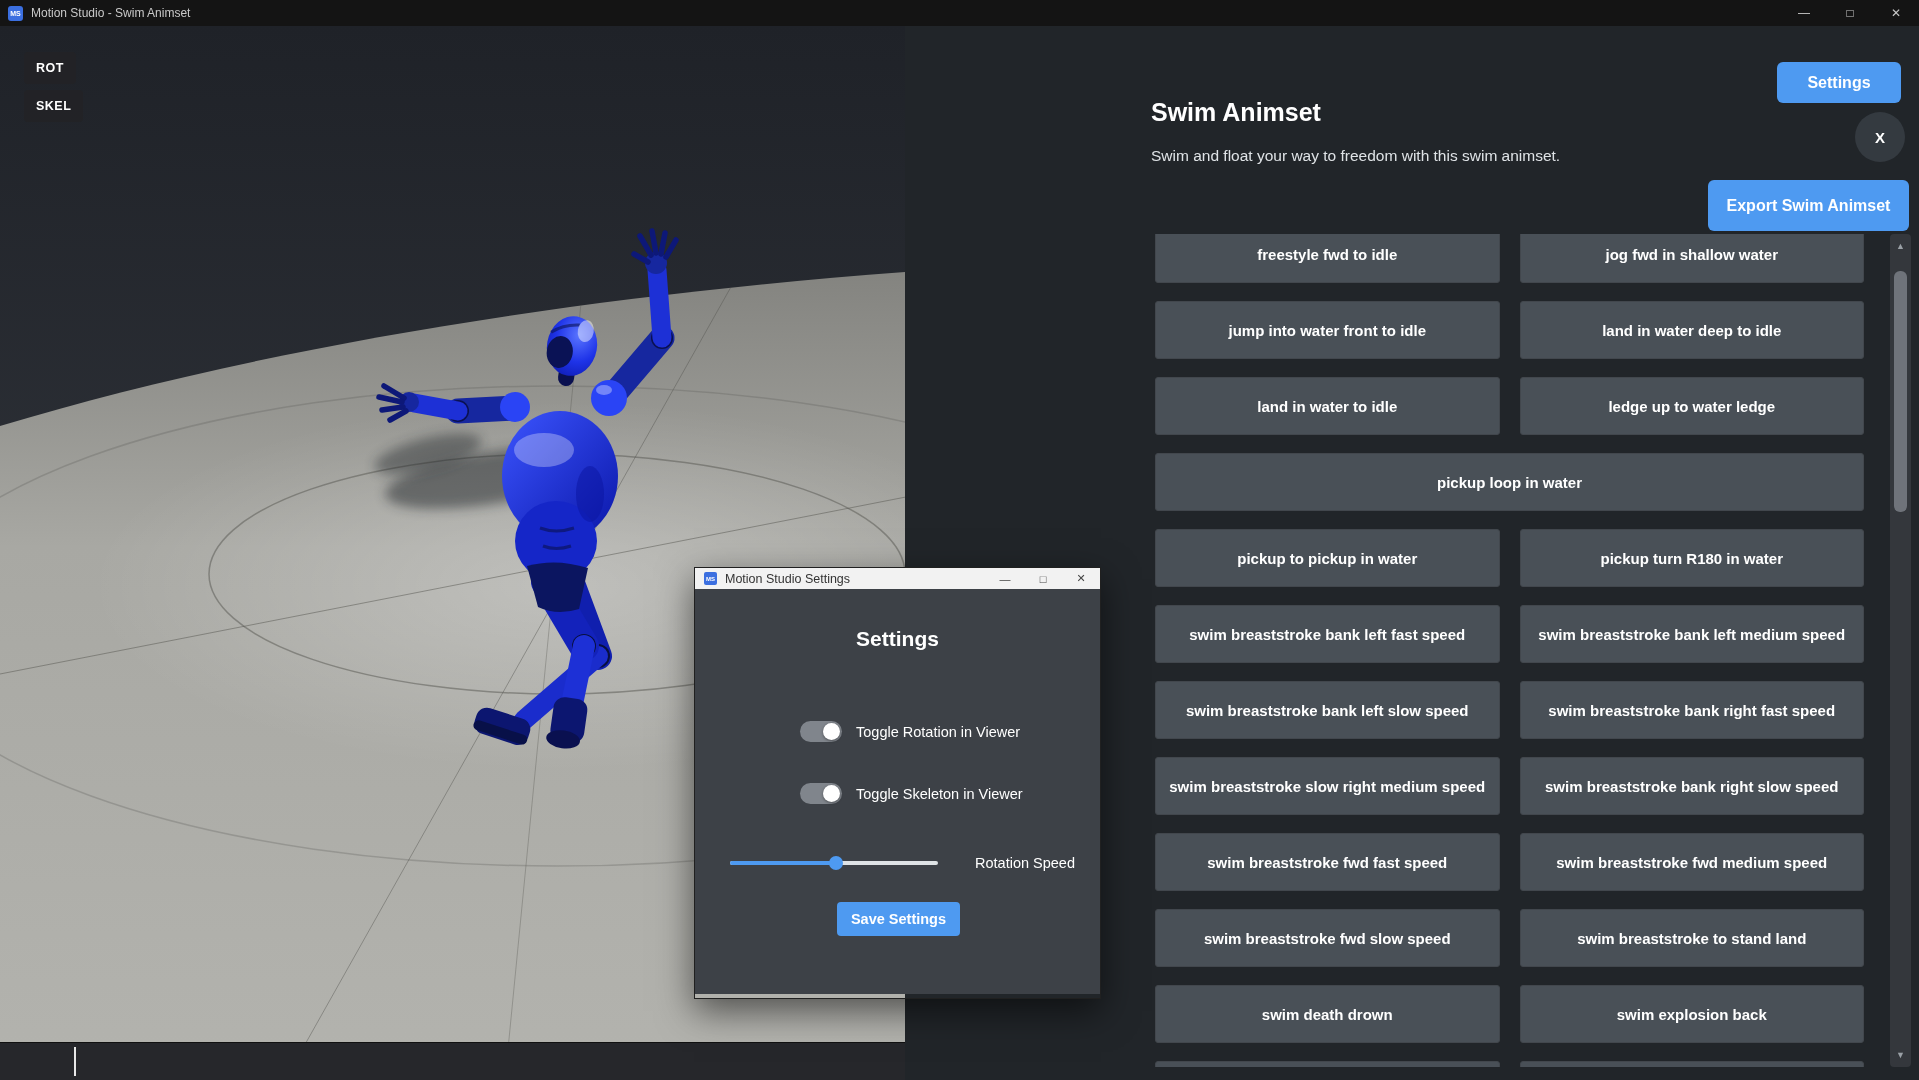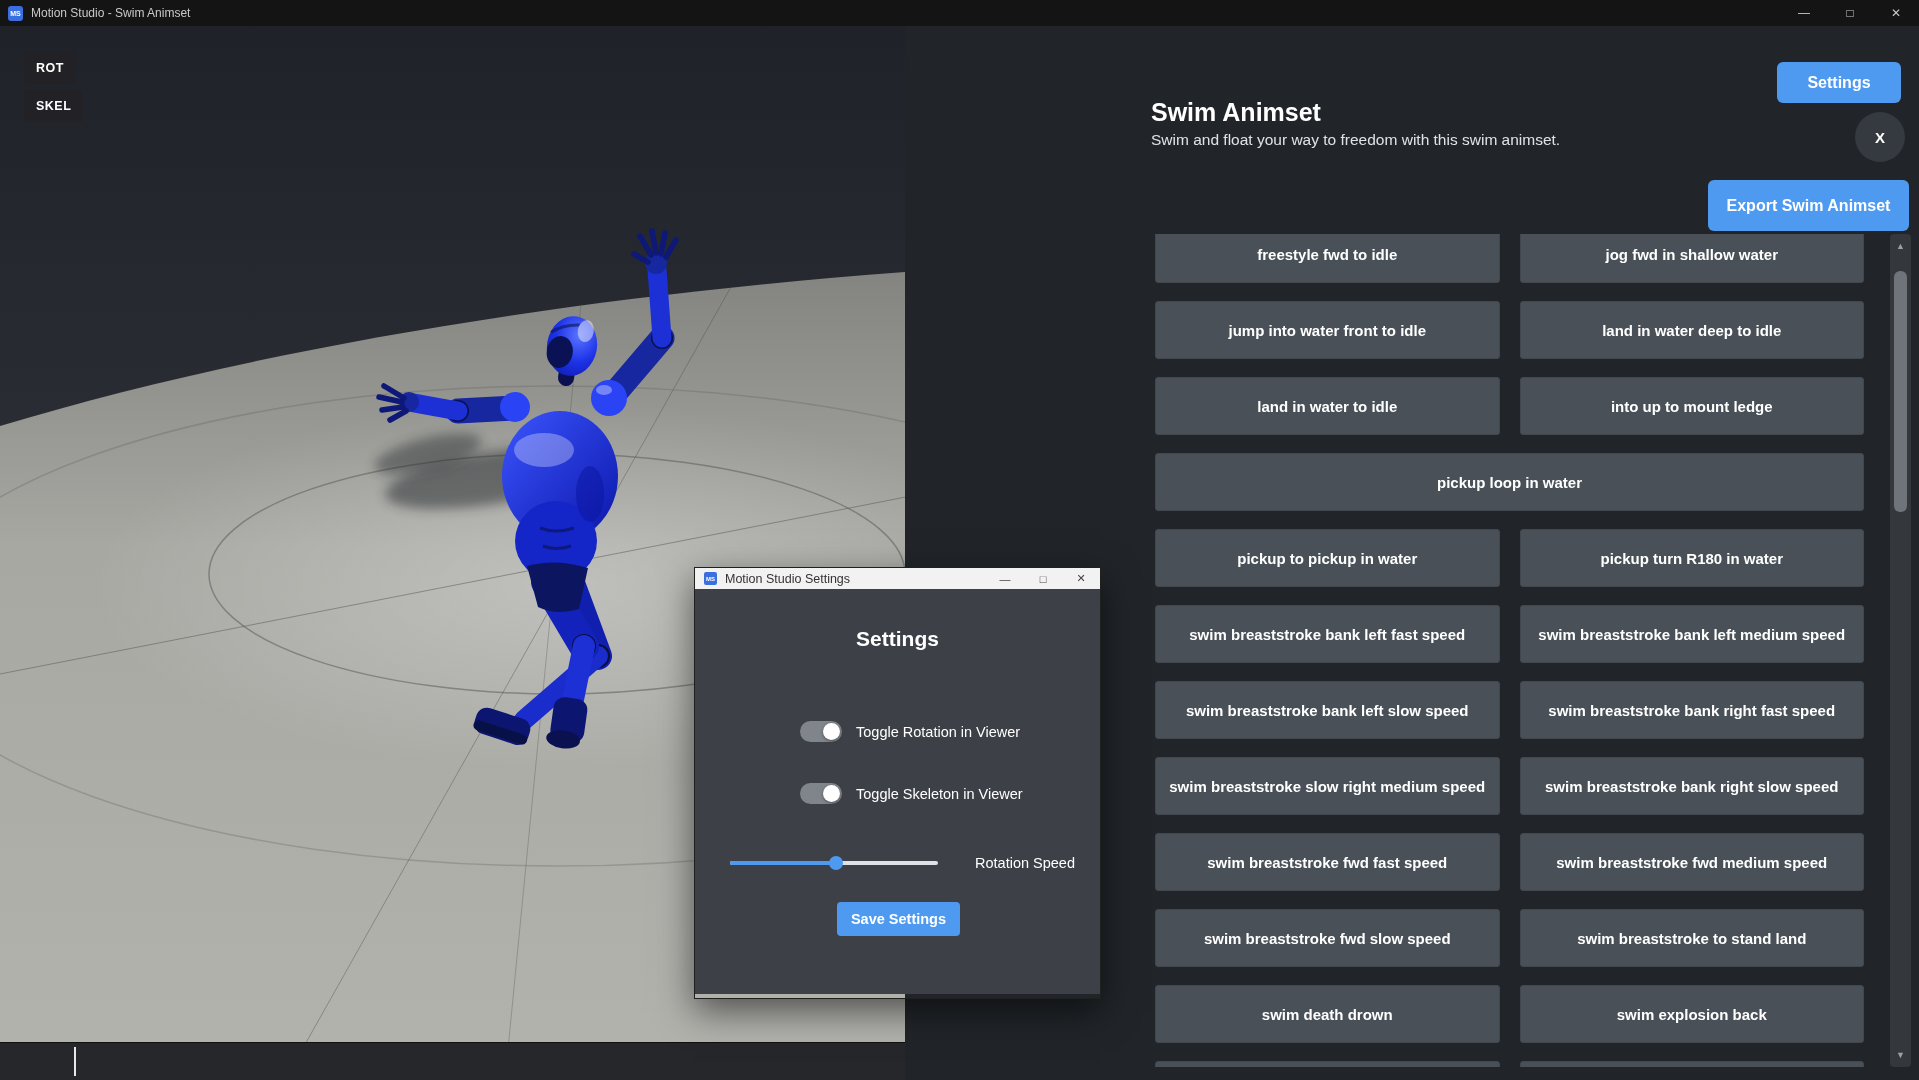--- a/index.html
+++ b/index.html
@@ -34,21 +34,21 @@
           font-size:11px;font-weight:bold;cursor:pointer;display:flex;align-items:center;justify-content:center;
           font-family:"DejaVu Sans Mono",monospace;}
 
   
   .panel{position:absolute;left:1126px;top:26px;width:793px;height:1054px;background:#212529;}
   .btn{border:none;border-radius:6px;background:#4e9af1;color:#fff;font-weight:bold;
        cursor:pointer;font-family:"Liberation Sans",sans-serif;}
   .settings{position:absolute;left:651px;top:36px;width:124px;height:41px;font-size:16px;}
   .export{position:absolute;left:582px;top:154px;width:201px;height:51px;font-size:16px;}
   .panel h1{position:absolute;left:25px;top:72px;margin:0;color:#fff;font-size:25px;font-weight:bold;}
-  .panel p{position:absolute;left:25px;top:105px;margin:0;color:#dfe3e6;font-size:15.5px;}
+  .panel p{position:absolute;left:25px;top:121px;margin:0;color:#dfe3e6;font-size:15.5px;}
   .xcircle{position:absolute;left:729px;top:86px;width:50px;height:50px;border-radius:50%;
            background:#343a40;color:#fff;border:none;font-size:15px;font-weight:bold;cursor:pointer;}
 
   .grid{position:absolute;left:29px;top:208px;width:709px;height:833px;overflow:hidden;}
   .anim-row{display:flex;gap:20px;margin-bottom:18px;}
   .grid .anim-row:first-child{margin-top:-9px;}
   .anim-btn{flex:1;height:58px;background:#495057;border:1px solid #42474d;border-radius:3px;
             color:#fff;font-weight:bold;font-size:15px;cursor:pointer;
             font-family:"Liberation Sans",sans-serif;padding:0 6px;}
 
@@ -236,21 +236,21 @@
         <div class="anim-row">
           <button class="anim-btn">freestyle fwd to idle</button>
           <button class="anim-btn">jog fwd in shallow water</button>
         </div>
         <div class="anim-row">
           <button class="anim-btn">jump into water front to idle</button>
           <button class="anim-btn">land in water deep to idle</button>
         </div>
         <div class="anim-row">
           <button class="anim-btn">land in water to idle</button>
-          <button class="anim-btn">into up to mount ledge</button>
+          <button class="anim-btn">ledge up to water ledge</button>
         </div>
         <div class="anim-row">
           <button class="anim-btn">pickup loop in water</button>
         </div>
         <div class="anim-row">
           <button class="anim-btn">pickup to pickup in water</button>
           <button class="anim-btn">pickup turn R180 in water</button>
         </div>
         <div class="anim-row">
           <button class="anim-btn">swim breaststroke bank left fast speed</button>

